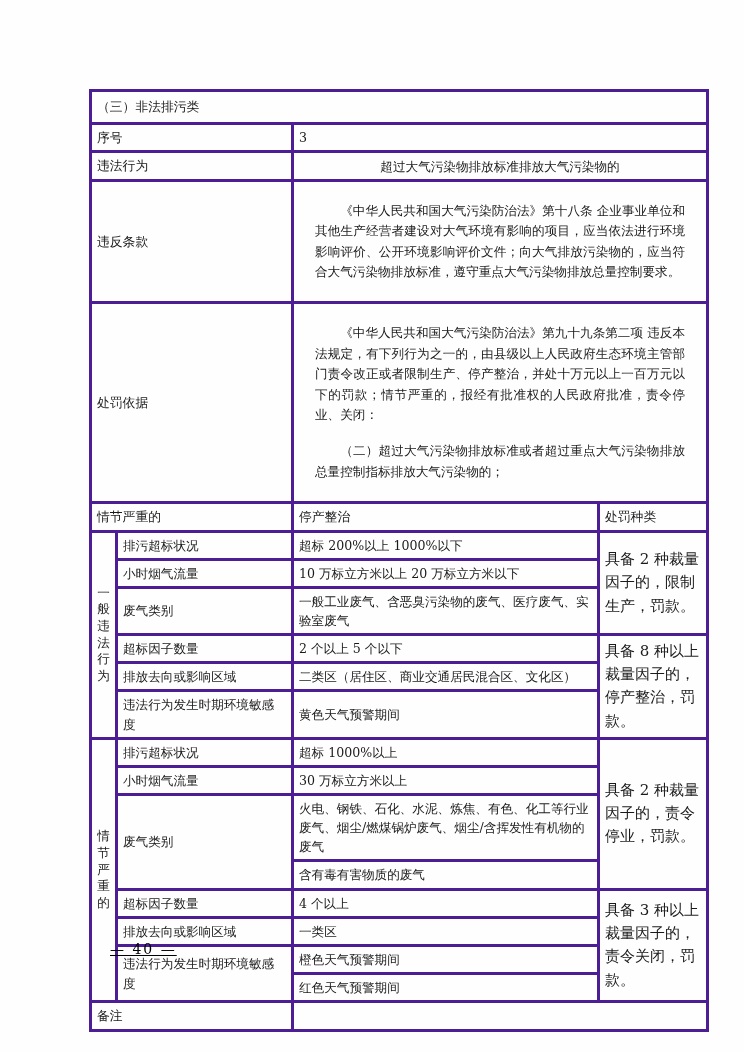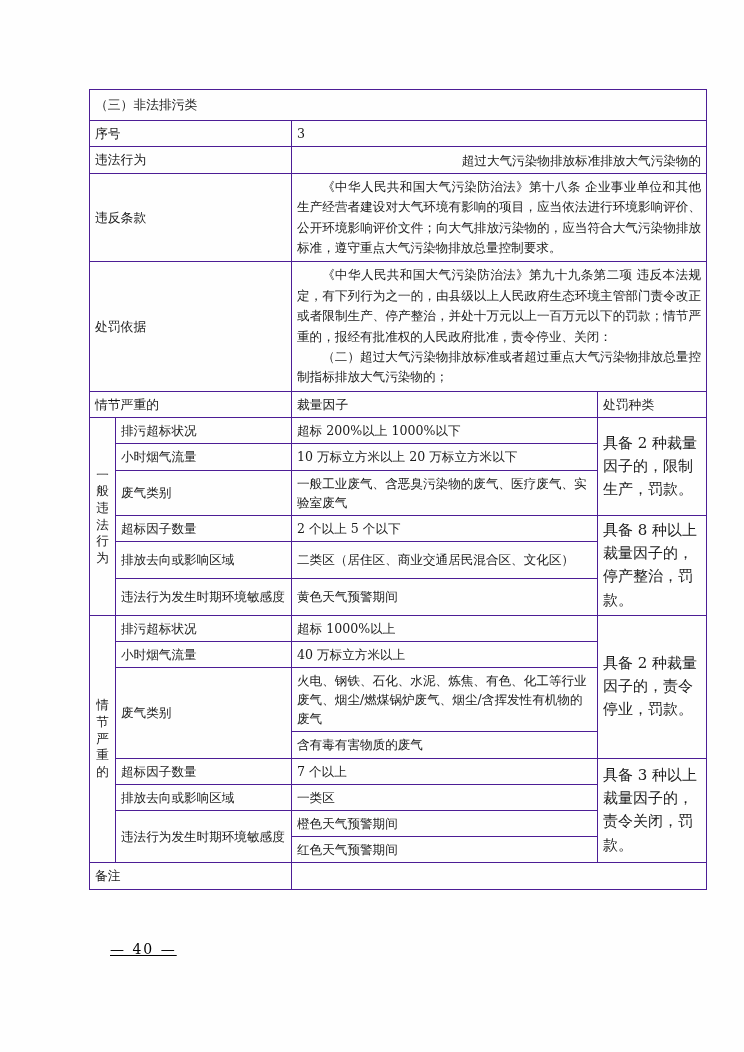--- a/index.html
+++ b/index.html
@@ -29,21 +29,21 @@
     position: absolute;
     left: 89px;
     top: 89px;
     width: 617px;
     border-collapse: collapse;
     table-layout: fixed;
     font-size: 12.6px;
     line-height: 1.52;
   }
   .doc-table td {
-    border: 1px solid #4c1d95;
+    border: 3px solid #4c1d95;
     padding: 3px 5px;
     vertical-align: middle;
     word-break: break-all;
   }
 
   
   .sec-head {
     height: 24px;
     font-size: 12.8px;
   }
@@ -54,26 +54,26 @@
   }
 
   
   .legal {
     text-align: justify;
     text-justify: inter-ideograph;
     padding: 5px 7px 5px 6px;
     line-height: 1.62;
   }
   .legal p {
-    margin: 0;
+    margin: 16px;
     text-indent: 2em;
   }
 
   
-  .ctr { text-align: right; }
+  .ctr { text-align: center; }
 
   
   .vert {
     width: 26px;
     text-align: center;
     padding: 2px 1px;
     font-size: 12.6px;
     line-height: 1.32;
   }
   .vert span {
@@ -144,21 +144,21 @@
       <tr>
         <td colspan="2" class="lbl">处罚依据</td>
         <td colspan="2" class="legal">
           <p>《中华人民共和国大气污染防治法》第九十九条第二项 违反本法规定，有下列行为之一的，由县级以上人民政府生态环境主管部门责令改正或者限制生产、停产整治，并处十万元以上一百万元以下的罚款；情节严重的，报经有批准权的人民政府批准，责令停业、关闭：</p>
           <p>（二）超过大气污染物排放标准或者超过重点大气污染物排放总量控制指标排放大气污染物的；</p>
         </td>
       </tr>
 
       <tr class="r-md">
         <td colspan="2" class="lbl">情节严重的</td>
-        <td class="lbl">裁量因子</td>
+        <td class="lbl">停产整治</td>
         <td class="lbl">处罚种类</td>
       </tr>
 
       <tr class="r-sm">
         <td class="vert" rowspan="6">
           <span>一</span>
           <span>般</span>
           <span>违</span>
           <span>法</span>
           <span>行</span>
@@ -203,35 +203,35 @@
           <span>重</span>
           <span>的</span>
         </td>
         <td>排污超标状况</td>
         <td>超标 1000%以上</td>
         <td class="pen" rowspan="4">具备 2 种裁量因子的，责令停业，罚款。</td>
       </tr>
 
       <tr class="r-sm">
         <td>小时烟气流量</td>
-        <td>40 万标立方米以上</td>
+        <td>30 万标立方米以上</td>
       </tr>
 
       <tr>
         <td rowspan="2">废气类别</td>
         <td>火电、钢铁、石化、水泥、炼焦、有色、化工等行业废气、烟尘/燃煤锅炉废气、烟尘/含挥发性有机物的废气</td>
       </tr>
 
       <tr class="r-sm">
         <td>含有毒有害物质的废气</td>
       </tr>
 
       <tr class="r-sm">
         <td>超标因子数量</td>
-        <td>7 个以上</td>
+        <td>4 个以上</td>
         <td class="pen" rowspan="4">具备 3 种以上裁量因子的，责令关闭，罚款。</td>
       </tr>
 
       <tr class="r-sm">
         <td>排放去向或影响区域</td>
         <td>一类区</td>
       </tr>
 
       <tr class="r-sm">
         <td rowspan="2">违法行为发生时期环境敏感度</td>

